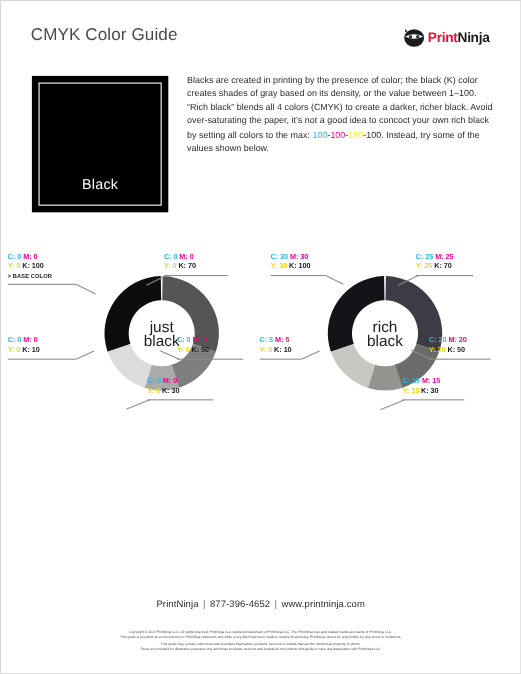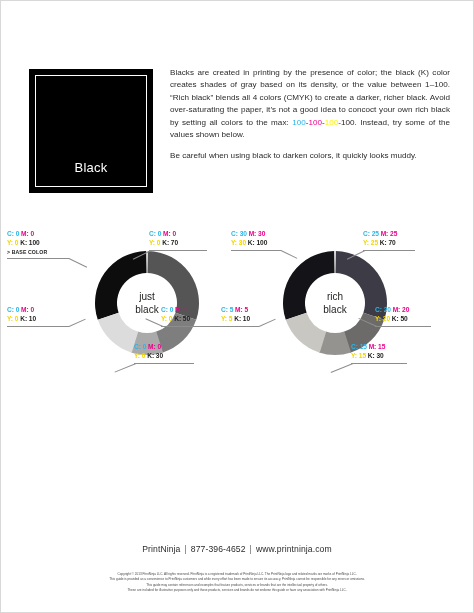--- a/index.html
+++ b/index.html
@@ -123,40 +123,40 @@
     top: 228px;
     height: 150px;
   }
   .donut-group {
     position: absolute;
     top: 0;
     width: 237px;
     height: 150px;
   }
   .donut-group.left  { left: 0px; }
-  .donut-group.right { left: 222px; text-decoration: underline; }
+  .donut-group.right { left: 237px; text-decoration: underline; }
 
   .donut-wrap {
     position: absolute;
     left: 92px;
     top: 20px;
     width: 108px;
     height: 108px;
   }
   .donut-group.right .donut-wrap { left: 58px; }
 
   .donut-wrap svg { display: block; }
 
   .donut-center {
     position: absolute;
     left: 0; right: 0;
     top: 50%;
     transform: translateY(-50%);
     text-align: center;
-    font-size: 10px;
+    font-size: 14px;
     line-height: 12.5px;
     color: #1d1d1b;
   }
 
   
   .lbl {
     position: absolute;
     font-size: 6.6px;
     font-weight: bold;
     line-height: 9.2px;
@@ -206,30 +206,46 @@
     padding: 0 40px;
     text-align: center;
   }
   .legal div { display: block; }
 </style>
 </head>
 <body>
 
 <div class="page">
 
+  <div class="header">
+    <div class="page-title">CMYK Color Guide</div>
+    <div class="brand">
+      <span class="brand-mark">
+        <svg width="19" height="17" viewBox="0 0 19 17">
+          <ellipse cx="9.5" cy="8.5" rx="9" ry="8" fill="#1a1a1a"></ellipse>
+          <path d="M1.2 7.2 Q9.5 3.2 17.8 7.2 Q9.5 11.4 1.2 7.2 Z" fill="#ffffff"></path>
+          <circle cx="6.2" cy="7.3" r="1.5" fill="#1a1a1a"></circle>
+          <circle cx="12.8" cy="7.3" r="1.5" fill="#1a1a1a"></circle>
+          <circle cx="6.5" cy="6.9" r="0.45" fill="#ffffff"></circle>
+          <circle cx="13.1" cy="6.9" r="0.45" fill="#ffffff"></circle>
+          <path d="M2.6 3.2 Q1.0 1.6 2.4 1.0" stroke="#1a1a1a" stroke-width="1.2" fill="none"></path>
+        </svg>
+      </span>
+      <span class="brand-text"><span class="brand-print">Print</span><span class="brand-ninja">Ninja</span></span>
+    </div>
+  </div>
 
   <div class="swatch">
     <div class="swatch-inner">
       <div class="swatch-label">Black</div>
     </div>
   </div>
 
   <div class="copy">
     <p><span>Blacks are created in printing by the presence of color; the black (K) color creates shades of gray based on its density, or the value between 1–100. “Rich black” blends all 4 colors (CMYK) to create a darker, richer black. Avoid over-saturating the paper, it’s not a good idea to concoct your own rich black by setting all colors to the max: </span><span class="ink-c">100</span><span>-</span><span class="ink-m">100</span><span>-</span><span class="ink-y">100</span><span>-</span><span class="ink-k">100</span><span>. Instead, try some of the values shown below.</span></p>
-    <p>Be careful when using black to darken colors, it quickly looks muddy.</p>
   </div>
 
   <div class="donuts">
 
     <div class="donut-group left">
 
       <div class="donut-wrap">
         <svg width="108" height="108" viewBox="0 0 108 108">
 
           <g transform="translate(54,54)">

